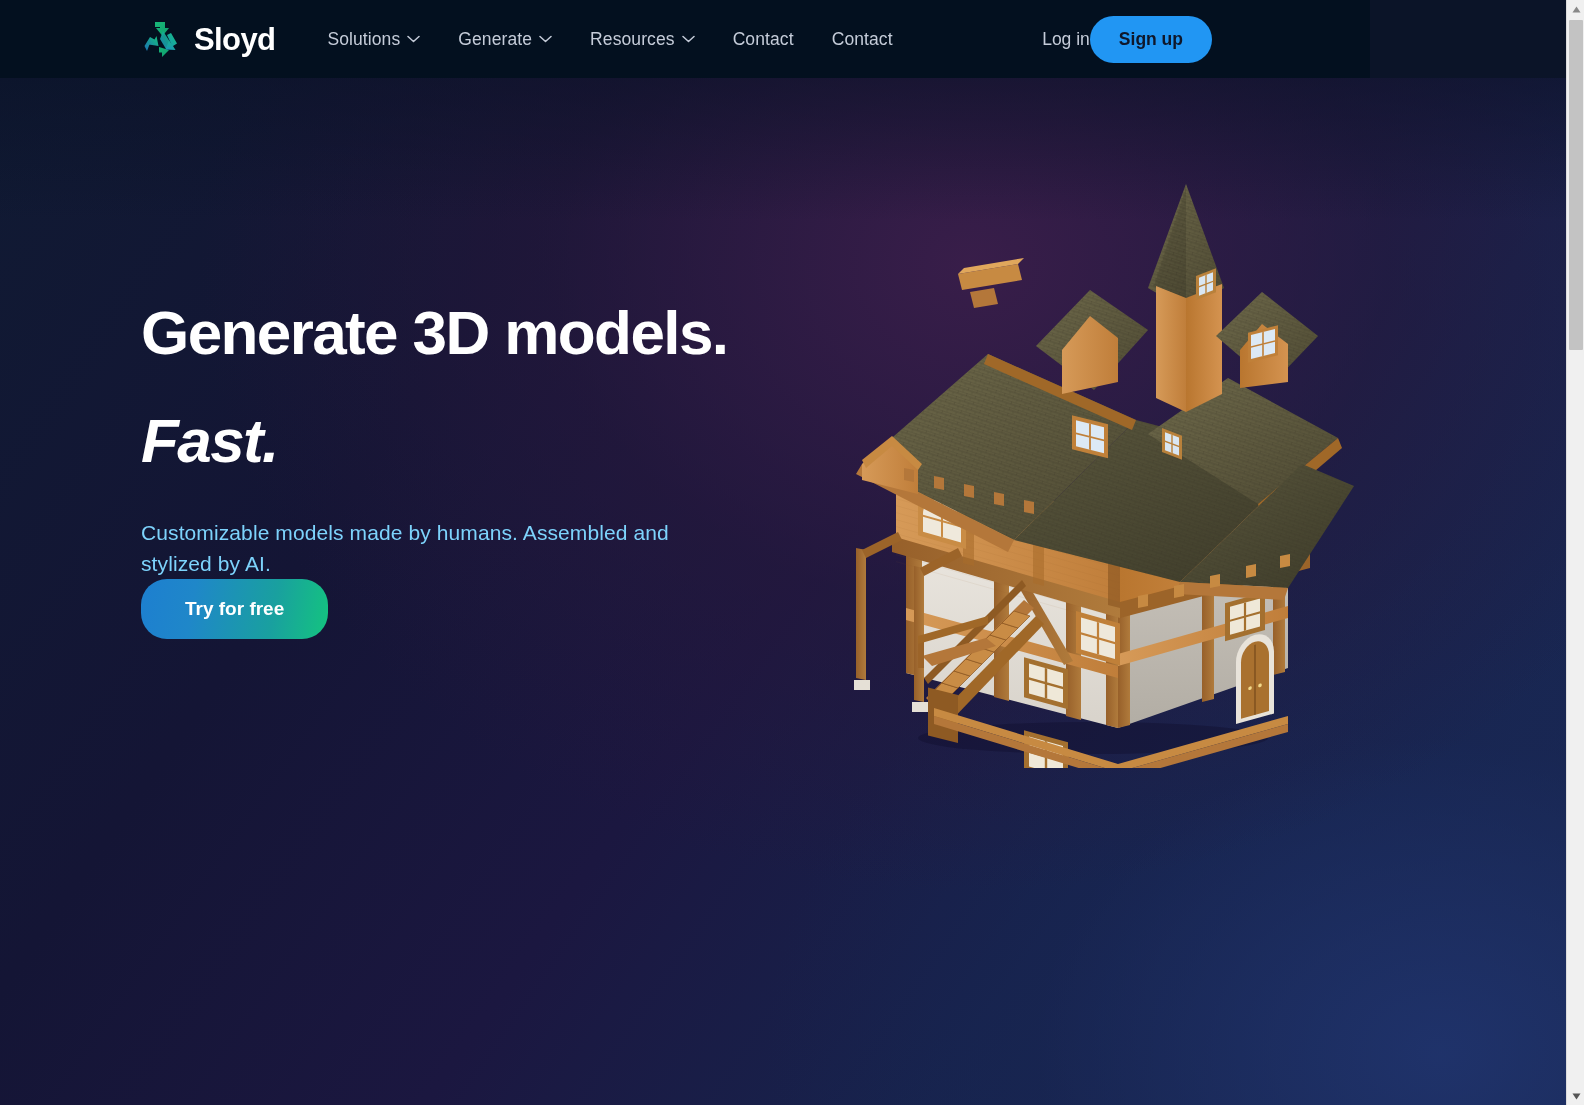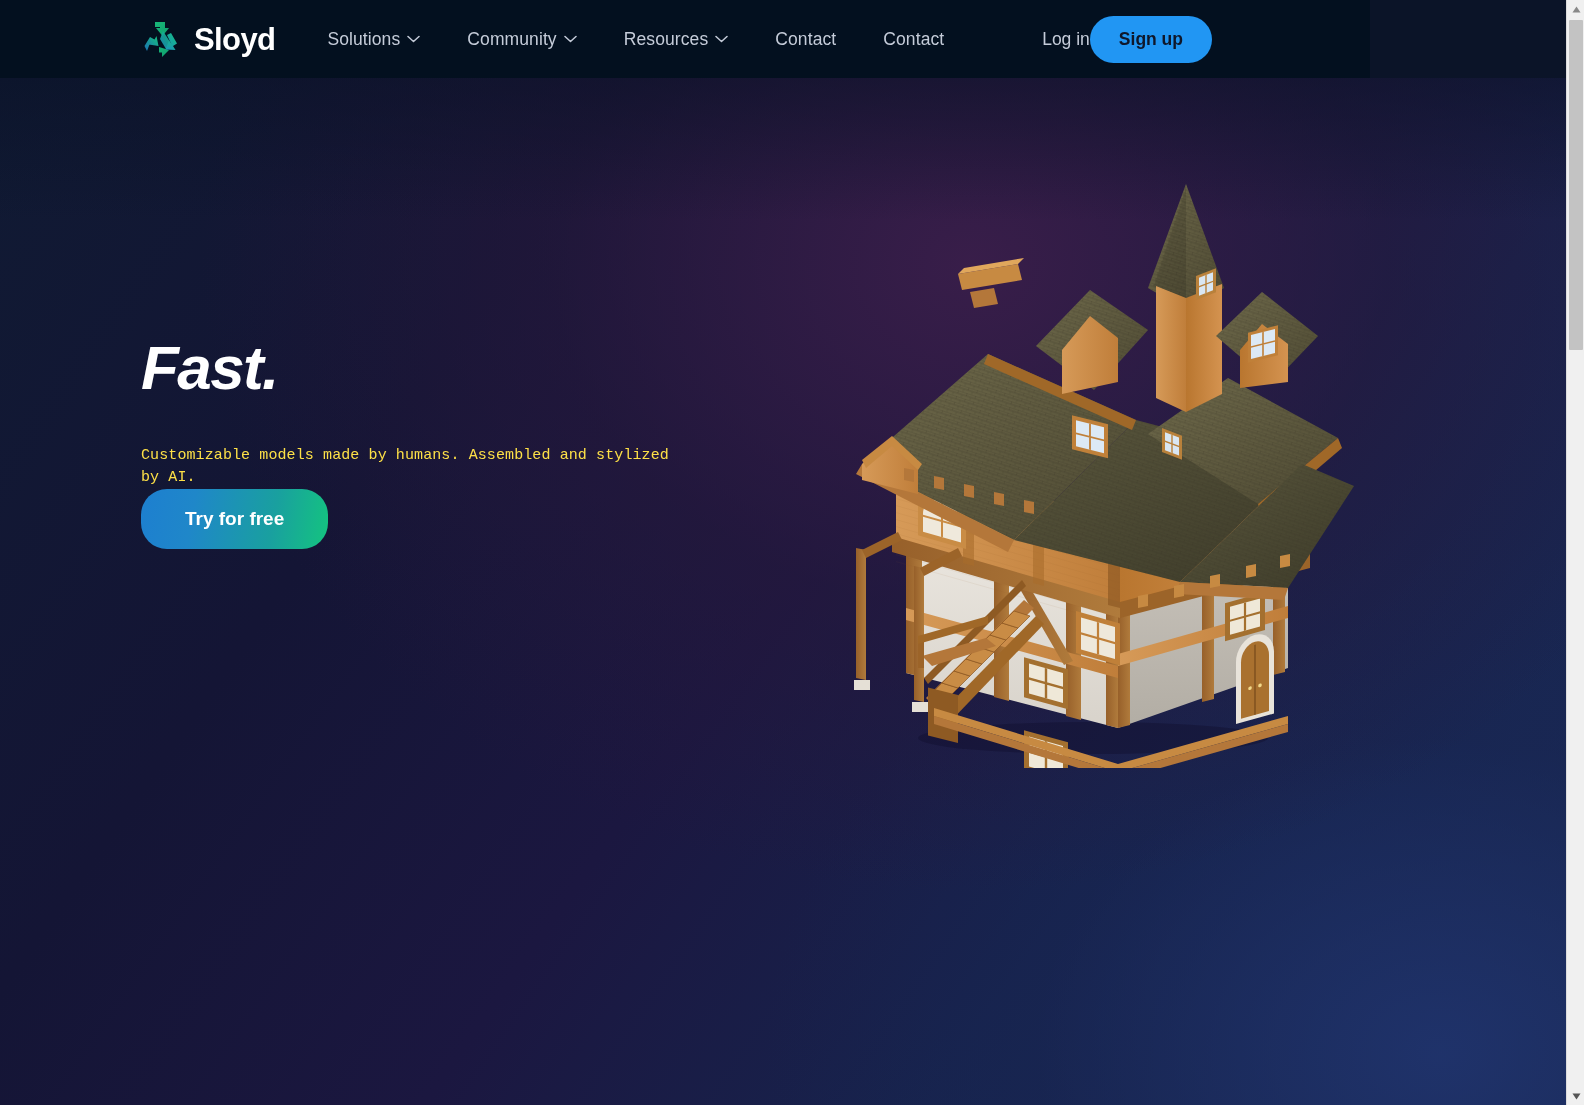--- a/index.html
+++ b/index.html
@@ -63,21 +63,21 @@
     font-size:31px;
     font-weight:bold;
     letter-spacing:-0.6px;
     line-height:1;
   }
 
   .nav {
     display:flex;
     align-items:center;
     margin-left:33px;
-    gap:9px;
+    gap:0px;
   }
   .nav-item {
     display:flex;
     align-items:center;
     gap:7px;
     color:#c5ccd9;
     font-size:17.5px;
     padding:8px 19px;
     cursor:pointer;
     white-space:nowrap;
@@ -130,26 +130,25 @@
     line-height:1.18;
     letter-spacing:-1.6px;
   }
   .headline .line2 {
     display:block;
     font-style:italic;
     margin-top:35px;
   }
   .subcopy {
     margin-top:41px;
-    color:#fde047;
-    font-size:15px;
+    color:#7dd3fc;
+    font-size:21px;
     line-height:1.45;
     max-width:530px;
     letter-spacing:0.1px;
-    font-family:Liberation Mono, monospace;
   }
   .cta {
     display:inline-block;
     background:linear-gradient(100deg, #1d7fd0 0%, #1f87c9 28%, #19a09f 70%, #14c47f 100%);
     color:#ffffff;
     font-size:19px;
     font-weight:bold;
     border:none;
     border-radius:26px;
     padding:19px 44px;
@@ -230,21 +229,21 @@
       </div>
 
       <nav class="nav">
         <div class="nav-item">
           <span>Solutions</span>
           <svg class="chev" viewBox="0 0 13 8">
             <path d="M1 1.5 L6.5 6.5 L12 1.5" fill="none" stroke="#c5ccd9" stroke-width="1.5" stroke-linecap="round" stroke-linejoin="round"></path>
           </svg>
         </div>
         <div class="nav-item">
-          <span>Community</span>
+          <span>Generate</span>
           <svg class="chev" viewBox="0 0 13 8">
             <path d="M1 1.5 L6.5 6.5 L12 1.5" fill="none" stroke="#c5ccd9" stroke-width="1.5" stroke-linecap="round" stroke-linejoin="round"></path>
           </svg>
         </div>
         <div class="nav-item">
           <span>Resources</span>
           <svg class="chev" viewBox="0 0 13 8">
             <path d="M1 1.5 L6.5 6.5 L12 1.5" fill="none" stroke="#c5ccd9" stroke-width="1.5" stroke-linecap="round" stroke-linejoin="round"></path>
           </svg>
         </div>
@@ -259,20 +258,21 @@
       <div class="header-right">
         <span class="login-link">Log in</span>
         <button class="signup-btn">Sign up</button>
       </div>
     </div>
 
     <div class="hero">
 
       <div class="hero-copy">
         <h1 class="headline">
+          <span>Generate 3D models.</span>
           <span class="line2">Fast.</span>
         </h1>
         <p class="subcopy">Customizable models made by humans. Assembled and stylized by AI.</p>
         <button class="cta">Try for free</button>
       </div>
 
       <div class="model-wrap">
         <svg class="model-svg" viewBox="0 0 560 600">
           <defs>
             <linearGradient id="woodL" x1="0" y1="0" x2="1" y2="0">

